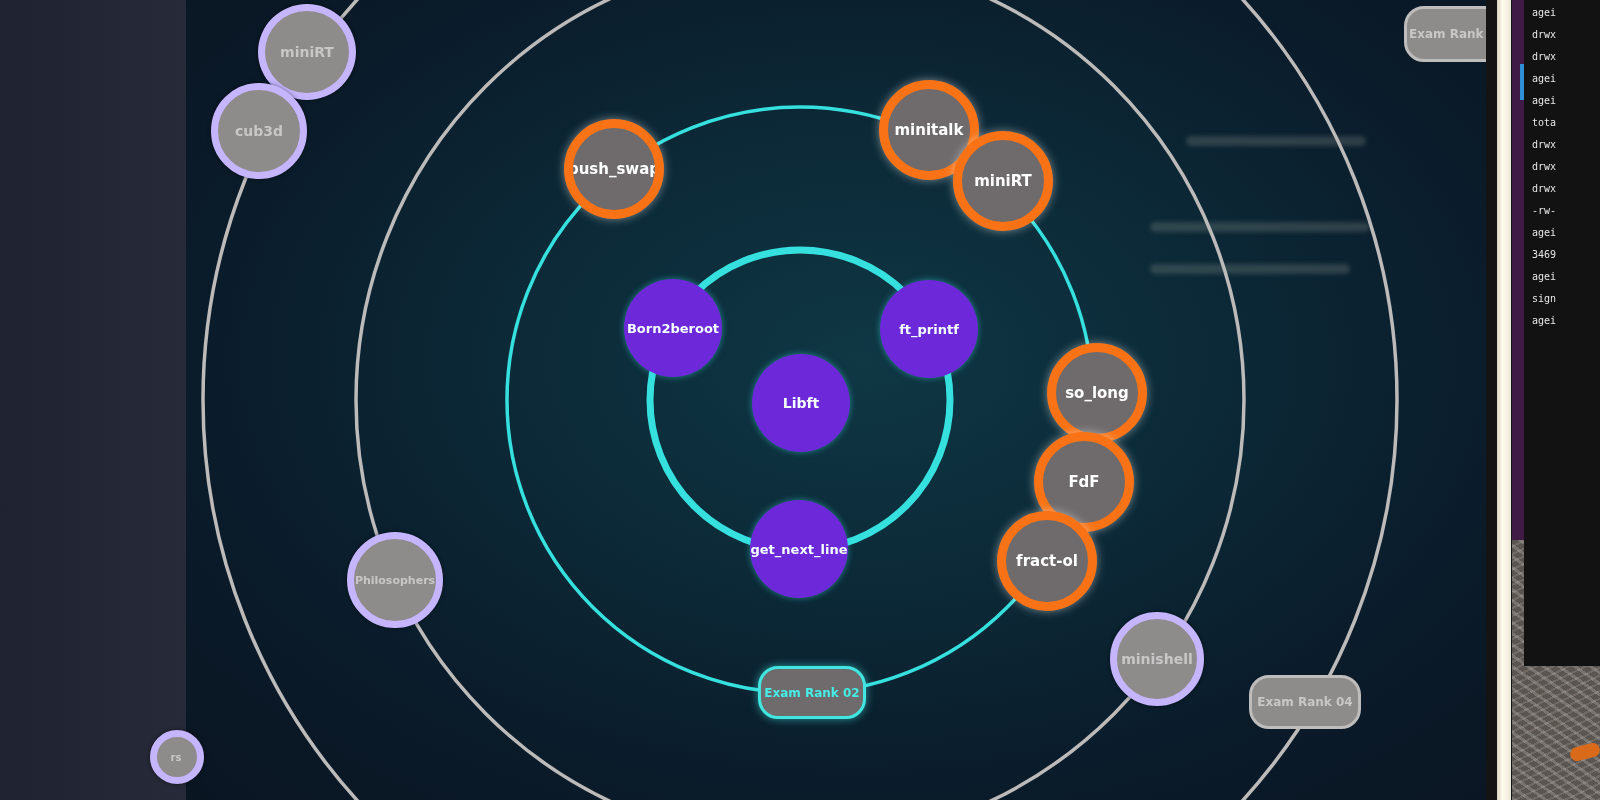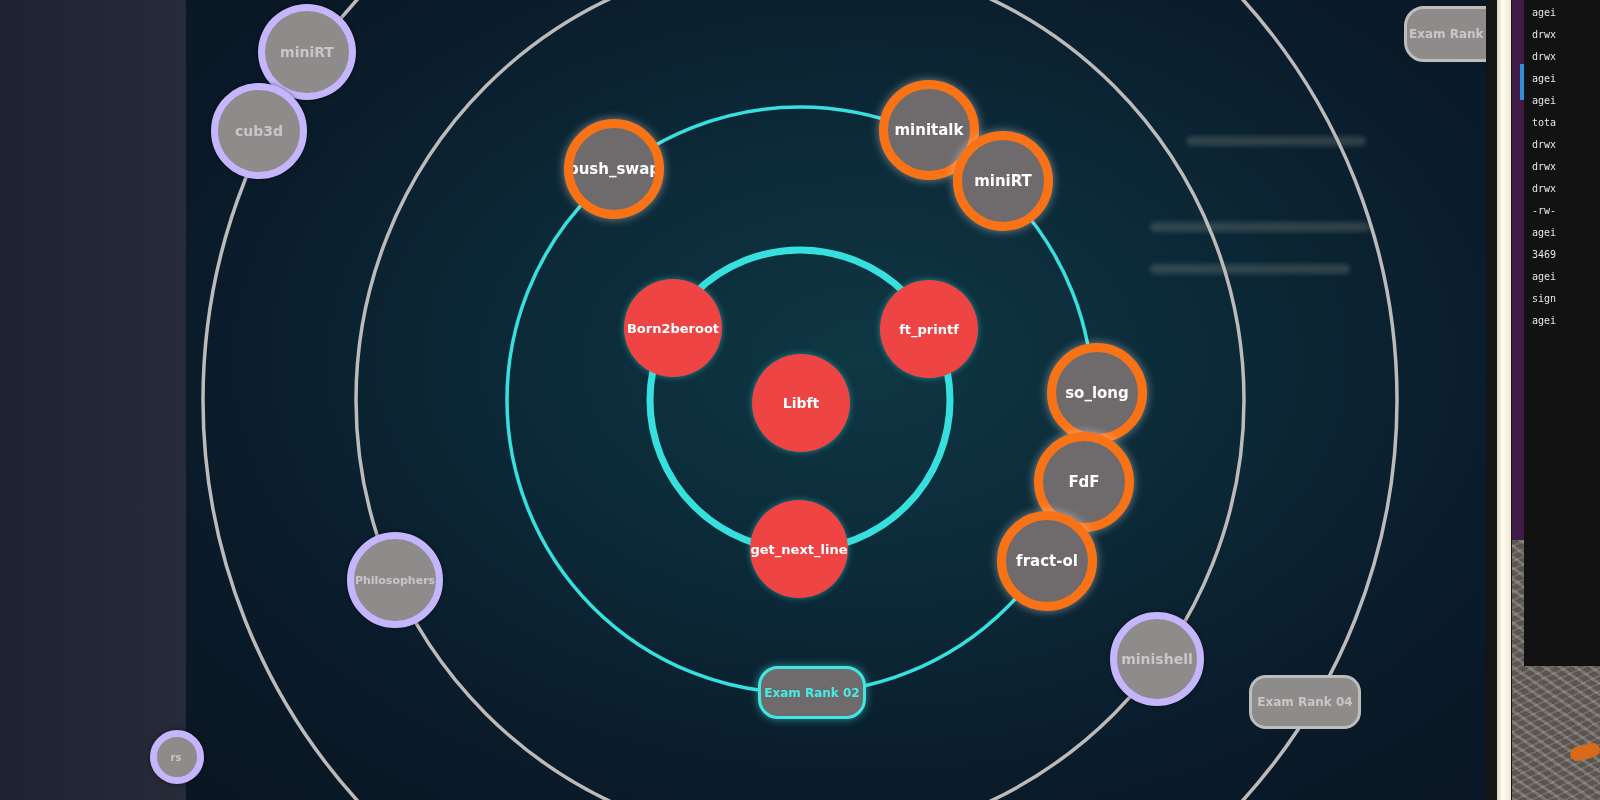--- a/index.html
+++ b/index.html
@@ -23,21 +23,21 @@
   }
   svg.rings { position:absolute; left:0; top:0; width:1600px; height:800px; }
   .node {
     position:absolute; border-radius:50%;
     display:flex; align-items:center; justify-content:center;
     font-weight:bold; white-space:nowrap; overflow:hidden;
     box-sizing:border-box; cursor:pointer;
   }
   .node span { pointer-events:none; }
   .node.cyan {
-    background:#ef4444; color:#f4ffff; font-size:13px;
+    background:#6d28d9; color:#f4ffff; font-size:13px;
     box-shadow:0 0 6px rgba(53,224,222,0.5);
     align-items:center;
   }
   .node.cyan.center { font-size:14px; }
   .node.white-ring {
     background:#6f6b6c; border:9px solid #f97316; color:#ffffff; font-size:15px;
     box-shadow:0 0 10px rgba(255,255,255,0.45);
   }
   .node.gray {
     background:#8e8b8b; border:7px solid #c4b5fd; color:#c8c6c6; font-size:14px;
@@ -160,21 +160,21 @@
 </div>
 <div class="node gray" style="left:258px; top:4px; width:98px; height:96px;">
   <span>miniRT</span>
 </div>
 <div class="node gray" style="left:211px; top:83px; width:96px; height:96px;">
   <span>cub3d</span>
 </div>
 <div class="pill gray" style="left:1404px; top:6px; width:108px; height:56px; justify-content:flex-start; padding-left:2px;">
   <span>Exam Rank 03</span>
 </div>
-<div class="pill gray" style="left:1249px; top:675px; width:112px; height:54px;border-radius:17px;">
+<div class="pill gray" style="left:1249px; top:675px; width:112px; height:54px;">
   <span>Exam Rank 04</span>
 </div>
 <div class="node gray small" style="left:150px; top:730px; width:54px; height:54px; justify-content:center; padding-right:2px; font-size:10px;">
   <span>rs</span>
 </div>
 
 <div class="bezel-right"></div>
 <div class="frame-line"></div>
 <div class="purple-bar"></div>
 <div class="blue-mark"></div>

